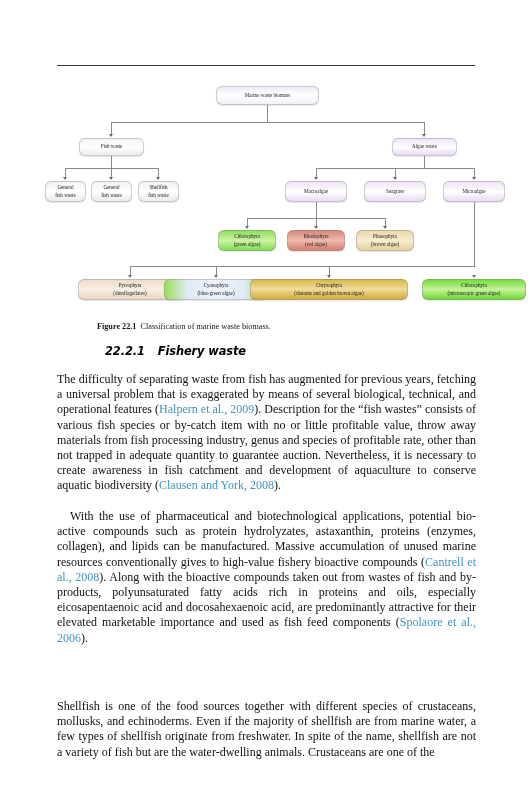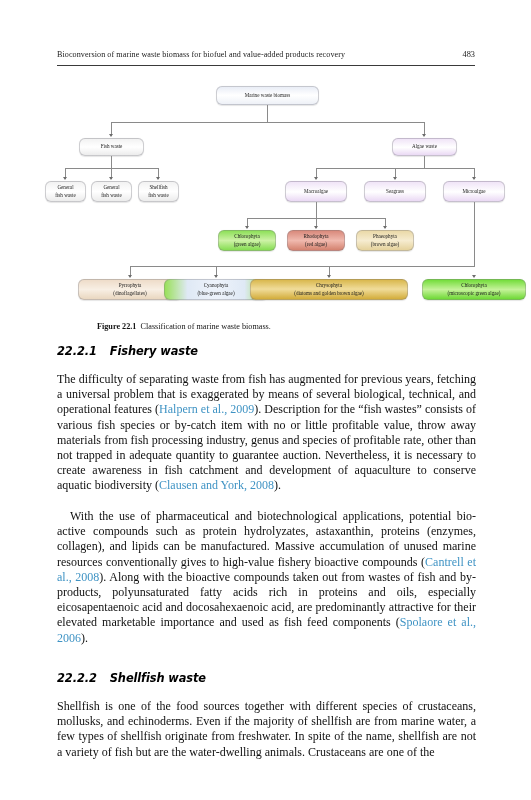--- a/index.html
+++ b/index.html
@@ -142,24 +142,20 @@
     hyphens: none;
   }
   .para.indent { text-indent: 13px; }
   .cite { color: #3f93c4; }
 </style>
 </head>
 <body>
 
 <div class="page">
 
-  <div class="runhead">
-    <div class="runhead-title">Bioconversion of marine waste biomass for biofuel and value-added products recovery</div>
-    <div class="runhead-page">483</div>
-  </div>
   <div class="runhead-rule"></div>
 
   <div class="figure">
 
     <div class="node g-root" style="left:159px; top:6px; width:103px; height:19px;">
       <span>Marine waste biomass</span>
     </div>
     <div class="ln v" style="left:210px; top:25px; height:17px;"></div>
     <div class="ln h" style="left:54px; top:42px; width:313px;"></div>
     <div class="ln v" style="left:54px; top:42px; height:14px;"></div>
@@ -282,33 +278,30 @@
         <span>Chlorophyta</span>
         <span>(microscopic green algae)</span>
       </span>
     </div>
   </div>
 
   <div class="caption">
     <b>Figure 22.1</b><span>&nbsp;&nbsp;</span><span>Classification of marine waste biomass.</span>
   </div>
 
-  <div class="sechead" style="top:344px;">
+  <div class="sechead" style="top:344px;margin-left:48px;">
     <span class="num">22.2.1</span><span>Fishery waste</span>
   </div>
 
   <div class="para" style="top:372px;">
     <span>The difficulty of separating waste from fish has augmented for previous years, fetching a universal problem that is exaggerated by means of several biological, technical, and operational features (</span><span class="cite">Halpern et al., 2009</span><span>). Description for the “fish wastes” consists of various fish species or by-catch item with no or little profitable value, throw away materials from fish processing industry, genus and species of profitable rate, other than not trapped in adequate quantity to guarantee auction. Nevertheless, it is necessary to create awareness in fish catchment and development of aquaculture to conserve aquatic biodiversity (</span><span class="cite">Clausen and York, 2008</span><span>).</span>
   </div>
 
   <div class="para indent" style="top:509px;">
     <span>With the use of pharmaceutical and biotechnological applications, potential bio-active compounds such as protein hydrolyzates, astaxanthin, proteins (enzymes, collagen), and lipids can be manufactured. Massive accumulation of unused marine resources conventionally gives to high-value fishery bioactive compounds (</span><span class="cite">Cantrell et al., 2008</span><span>). Along with the bioactive compounds taken out from wastes of fish and by-products, polyunsaturated fatty acids rich in proteins and oils, especially eicosapentaenoic acid and docosahexaenoic acid, are predominantly attractive for their elevated marketable importance and used as fish feed components (</span><span class="cite">Spolaore et al., 2006</span><span>).</span>
   </div>
 
-  <div class="sechead" style="top:671px;">
-    <span class="num">22.2.2</span><span>Shellfish waste</span>
-  </div>
 
   <div class="para" style="top:699px;">
     <span>Shellfish is one of the food sources together with different species of crustaceans, mollusks, and echinoderms. Even if the majority of shellfish are from marine water, a few types of shellfish originate from freshwater. In spite of the name, shellfish are not a variety of fish but are the water-dwelling animals. Crustaceans are one of the</span>
   </div>
 
 </div>
 
 </body></html>

